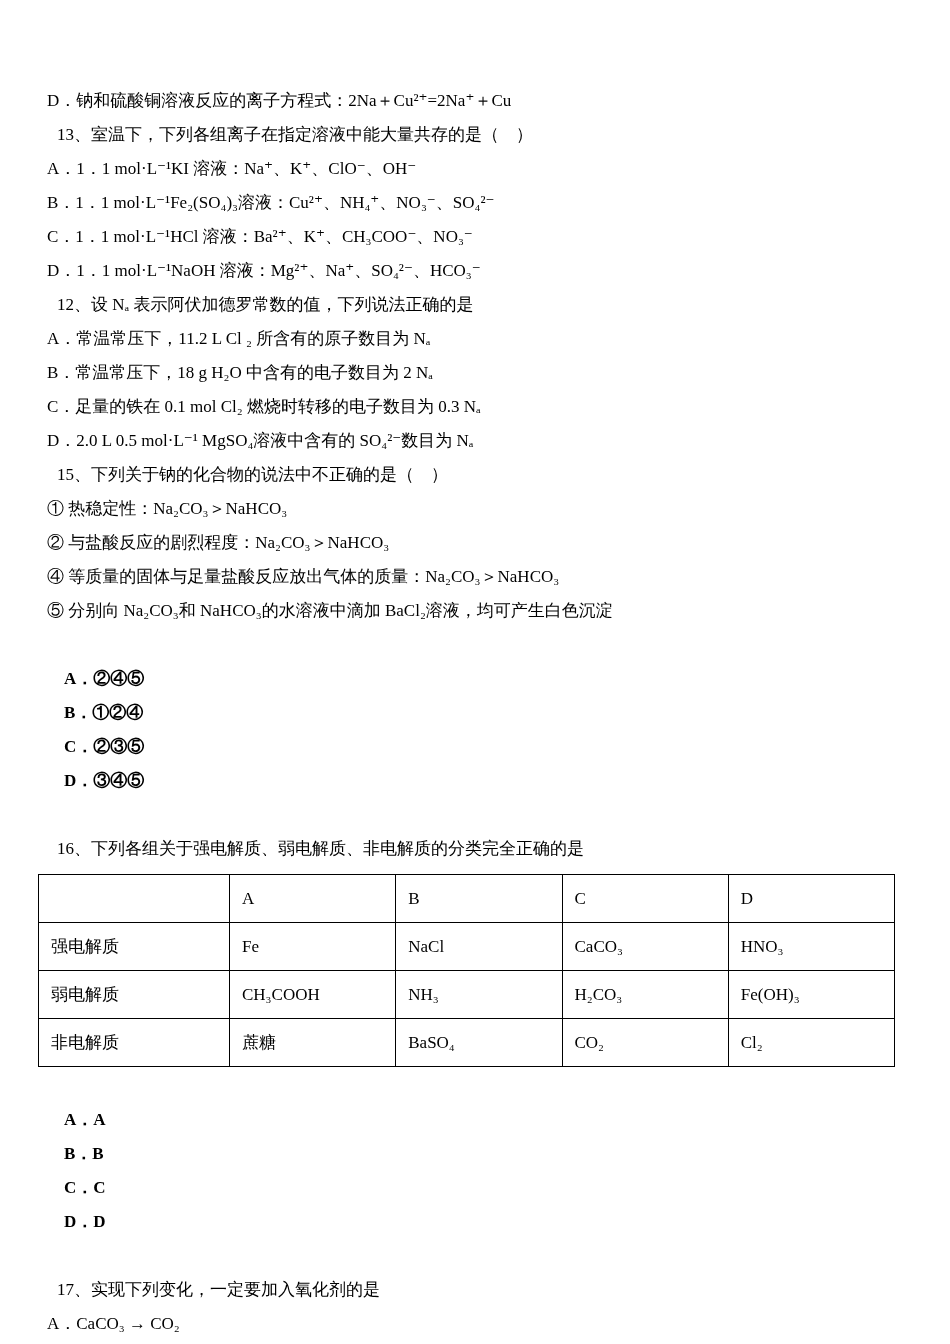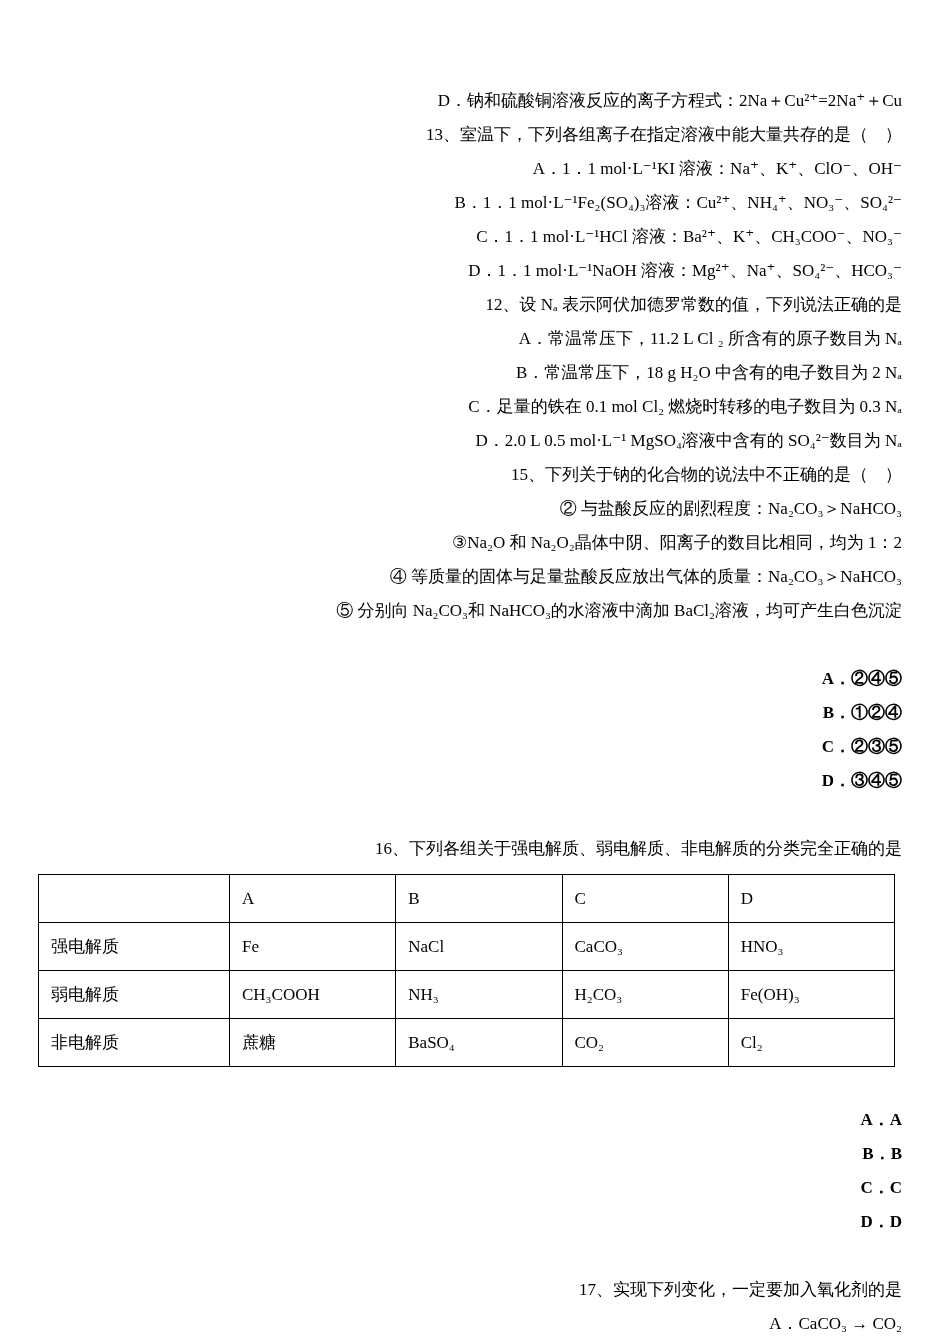--- a/index.html
+++ b/index.html
@@ -17,21 +17,20 @@
   }
   .page {
     box-sizing: border-box;
     width: 950px;
     padding: 84px 48px 0 47px;
   }
   .line {
     min-height: 34px;
     line-height: 34px;
     white-space: pre-wrap;
-    text-align: right;
   }
   .stem {
     padding-left: 10px;
   }
   .choice-row .choice {
     display: inline-block;
     width: 166px;
     vertical-align: top;
     font-weight: bold;
   }
@@ -63,22 +62,22 @@
   <div class="line">C．1．1 mol·L⁻¹HCl 溶液：Ba²⁺、K⁺、CH₃COO⁻、NO₃⁻</div>
   <div class="line">D．1．1 mol·L⁻¹NaOH 溶液：Mg²⁺、Na⁺、SO₄²⁻、HCO₃⁻</div>
 
   <div class="line stem">12、设 Nₐ 表示阿伏加德罗常数的值，下列说法正确的是</div>
   <div class="line">A．常温常压下，11.2 L Cl ₂ 所含有的原子数目为 Nₐ</div>
   <div class="line">B．常温常压下，18 g H₂O 中含有的电子数目为 2 Nₐ</div>
   <div class="line">C．足量的铁在 0.1 mol Cl₂ 燃烧时转移的电子数目为 0.3 Nₐ</div>
   <div class="line">D．2.0 L 0.5 mol·L⁻¹ MgSO₄溶液中含有的 SO₄²⁻数目为 Nₐ</div>
 
   <div class="line stem">15、下列关于钠的化合物的说法中不正确的是（　）</div>
+  <div class="line">① 热稳定性：Na₂CO₃＞NaHCO₃</div>
   <div class="line">② 与盐酸反应的剧烈程度：Na₂CO₃＞NaHCO₃</div>
-  <div class="line">③Na₂O 和 Na₂O₂晶体中阴、阳离子的数目比相同，均为 1：2</div>
   <div class="line">④ 等质量的固体与足量盐酸反应放出气体的质量：Na₂CO₃＞NaHCO₃</div>
   <div class="line">⑤ 分别向 Na₂CO₃和 NaHCO₃的水溶液中滴加 BaCl₂溶液，均可产生白色沉淀</div>
   <div class="line choice-row">
     <span class="choice">A．②④⑤</span>
     <span class="choice">B．①②④</span>
     <span class="choice">C．②③⑤</span>
     <span class="choice">D．③④⑤</span>
   </div>
 
   <div class="line stem">16、下列各组关于强电解质、弱电解质、非电解质的分类完全正确的是</div>

